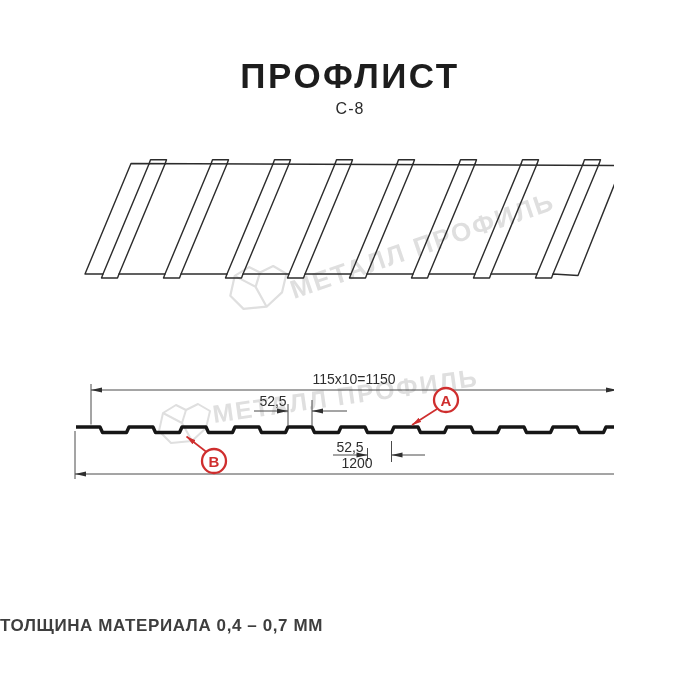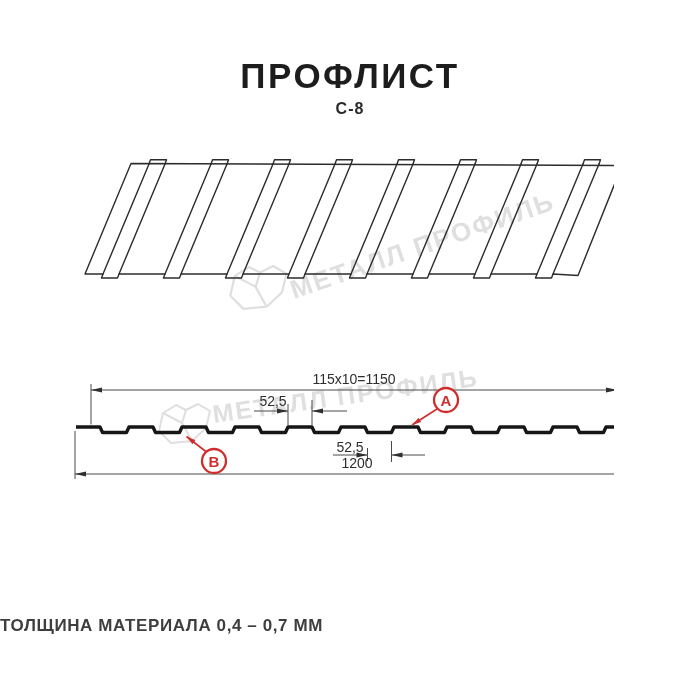--- a/index.html
+++ b/index.html
@@ -1,21 +1,21 @@
 <!DOCTYPE html>
 <html><head>
 <meta charset="utf-8">
 <style>
   html,body{margin:0;padding:0;background:#fff;}
   .page{position:relative;width:614px;height:700px;background:#ffffff;overflow:hidden;
         font-family:"Liberation Sans",sans-serif;}
   .title{position:absolute;top:56px;left:0;width:700px;text-align:center;
          font-size:35px;font-weight:bold;letter-spacing:2.5px;color:#1d1d1d;}
   .subtitle{position:absolute;top:100px;left:0;width:700px;text-align:center;
-         font-size:16px;font-weight:700;letter-spacing:1px;color:#2b2b2b;}
+         font-size:16px;font-weight:400;letter-spacing:1px;color:#2b2b2b;}
   .footer{position:absolute;top:616px;left:0;width:700px;
          font-size:17px;font-weight:600;letter-spacing:.6px;color:#3e3e3e;}
   svg.art{position:absolute;top:0;left:0;}
   svg text{font-family:"Liberation Sans",sans-serif;}
   .dimtxt{font-size:14px;fill:#2e2e2e;}
   .wmtxt{font-weight:bold;}
 </style>
 </head>
 <body>
 

